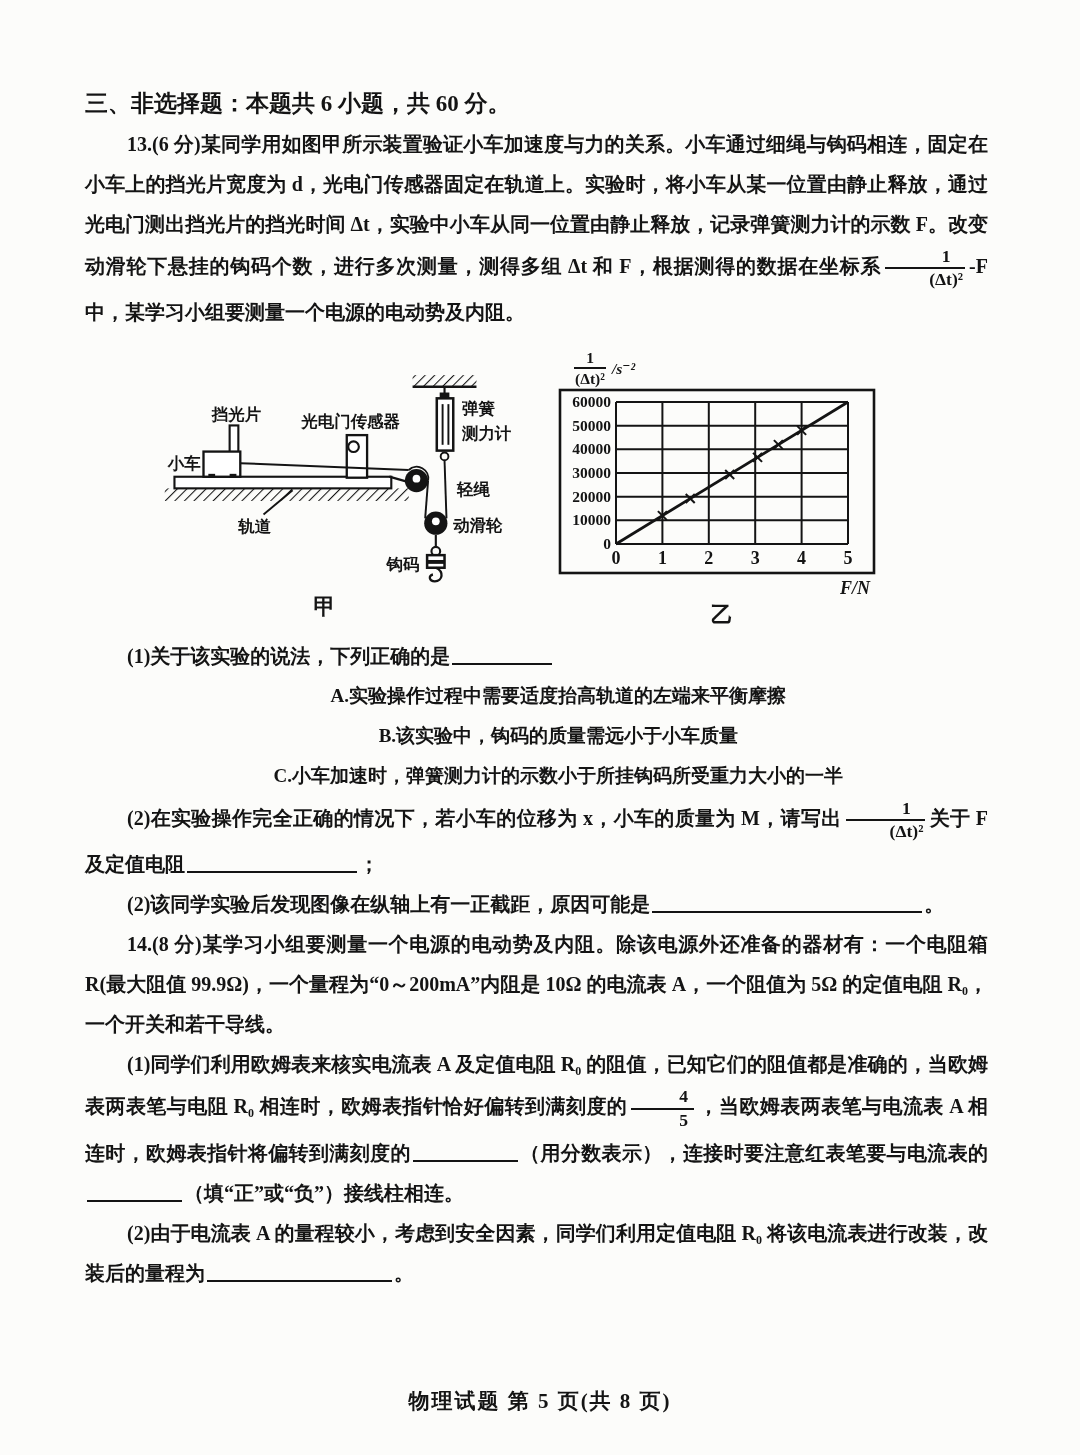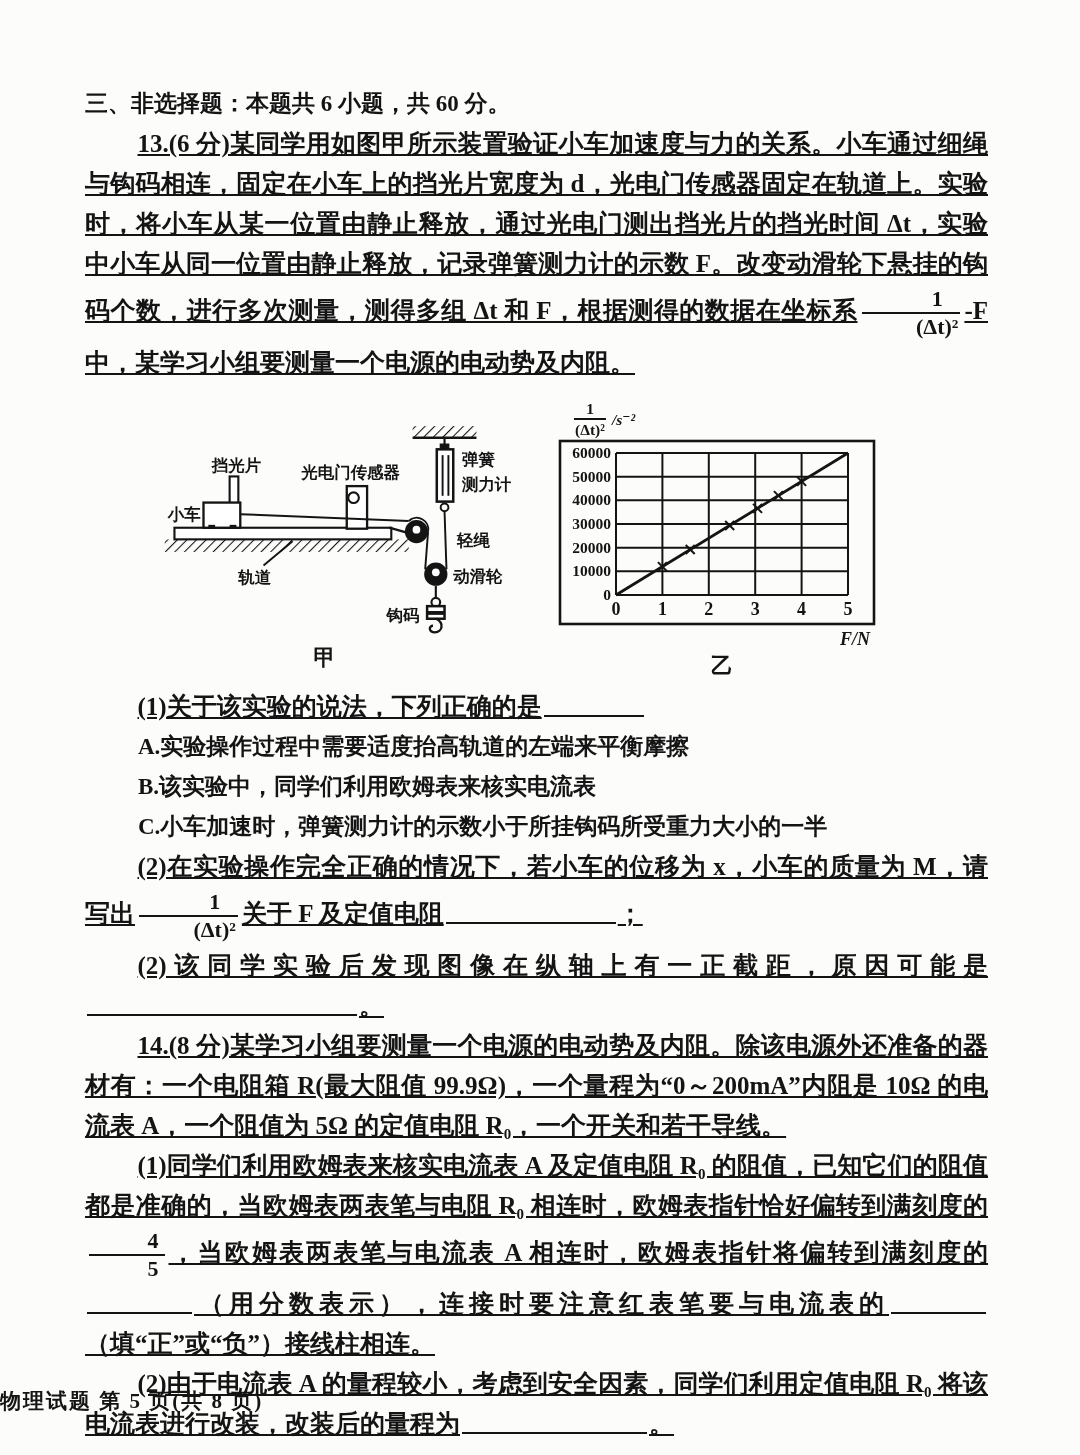--- a/index.html
+++ b/index.html
@@ -3,39 +3,39 @@
 <meta charset="utf-8">
 <style>
   html,body{margin:0;padding:0;background:#d9d9d9;}
   .page{
     width:1080px;height:1455px;background:#fcfcfa;color:#141414;
     font-family:"Liberation Serif","DejaVu Serif",serif;font-weight:600;
     position:relative;box-sizing:border-box;padding:84px 92px 0 85px;
     margin:0 auto;overflow:hidden;
   }
   .sec-header{font-size:23px;font-weight:700;line-height:40px;margin:0;}
-  p.body{font-size:25px;line-height:40px;margin:0;text-align:justify;text-decoration:underline;}
+  p.body{font-size:20px;line-height:40px;margin:0;text-align:justify;}
   .indent{text-indent:2.1em;}
-  .optline{font-size:23px;line-height:40px;padding-left:2.3em;text-align:left;}
+  .optline{font-size:19px;line-height:40px;padding-left:2.3em;text-align:center;}
   .frac{display:inline-block;vertical-align:middle;text-align:center;
         font-size:0.88em;line-height:1.2;margin:2px 4px;}
   .frac .fnum{display:block;border-bottom:2px solid #141414;padding:0 6px;}
   .frac .fden{display:block;padding:0 2px;}
   .blank{display:inline-block;border-bottom:2px solid #141414;height:1.05em;
          vertical-align:-2px;margin:0 2px;}
   .w100{width:100px}.w170{width:170px}.w270{width:270px}
   .w105{width:105px}.w95{width:95px}.w185{width:185px}
   .figrow{display:flex;align-items:flex-start;margin:16px 0 6px 12px;}
   .figblock{display:flex;flex-direction:column;align-items:center;}
   .figcap{font-size:22px;font-weight:700;margin-top:2px;}
   svg text{font-family:"Liberation Serif","DejaVu Serif",serif;font-weight:700;fill:#141414;}
   svg .lab{font-size:17px;}
   svg .tick{font-size:15.5px;}
   svg .xtick{font-size:18px;}
-  .footer{position:absolute;left:0;right:0;bottom:40px;text-align:left;
+  .footer{position:absolute;left:0;right:0;bottom:40px;text-align:center;
           font-size:21px;letter-spacing:2px;}
   .mt6{margin-top:6px}
 </style>
 </head>
 <body>
 
 <div class="page">
 
   <p class="sec-header">三、非选择题：本题共 6 小题，共 60 分。</p>
 
@@ -157,21 +157,21 @@
           <line x1="245.10000000000002" y1="86.89999999999999" x2="254.10000000000002" y2="77.89999999999999" stroke="#141414" stroke-width="2"></line>
         </svg>
       <div class="figcap">乙</div>
     </div>
   </div>
 
   <p class="body indent">
     <span>(1)关于该实验的说法，下列正确的是</span><span class="blank w100"></span>
   </p>
   <div class="optline">A.实验操作过程中需要适度抬高轨道的左端来平衡摩擦</div>
-  <div class="optline">B.该实验中，同学们利用欧姆表来核实电流表</div>
+  <div class="optline">B.该实验中，钩码的质量需远小于小车质量</div>
   <div class="optline">C.小车加速时，弹簧测力计的示数小于所挂钩码所受重力大小的一半</div>
 
   <p class="body indent mt6">
     <span>(2)在实验操作完全正确的情况下，若小车的位移为 x，小车的质量为 M，请写出</span><span class="frac"><span class="fnum">1</span><span class="fden">(Δt)²</span></span><span>关于 F 及定值电阻</span><span class="blank w170"></span><span>；</span>
   </p>
 
   <p class="body indent mt6">
     <span>(2)该同学实验后发现图像在纵轴上有一正截距，原因可能是</span><span class="blank w270"></span><span>。</span>
   </p>
 

